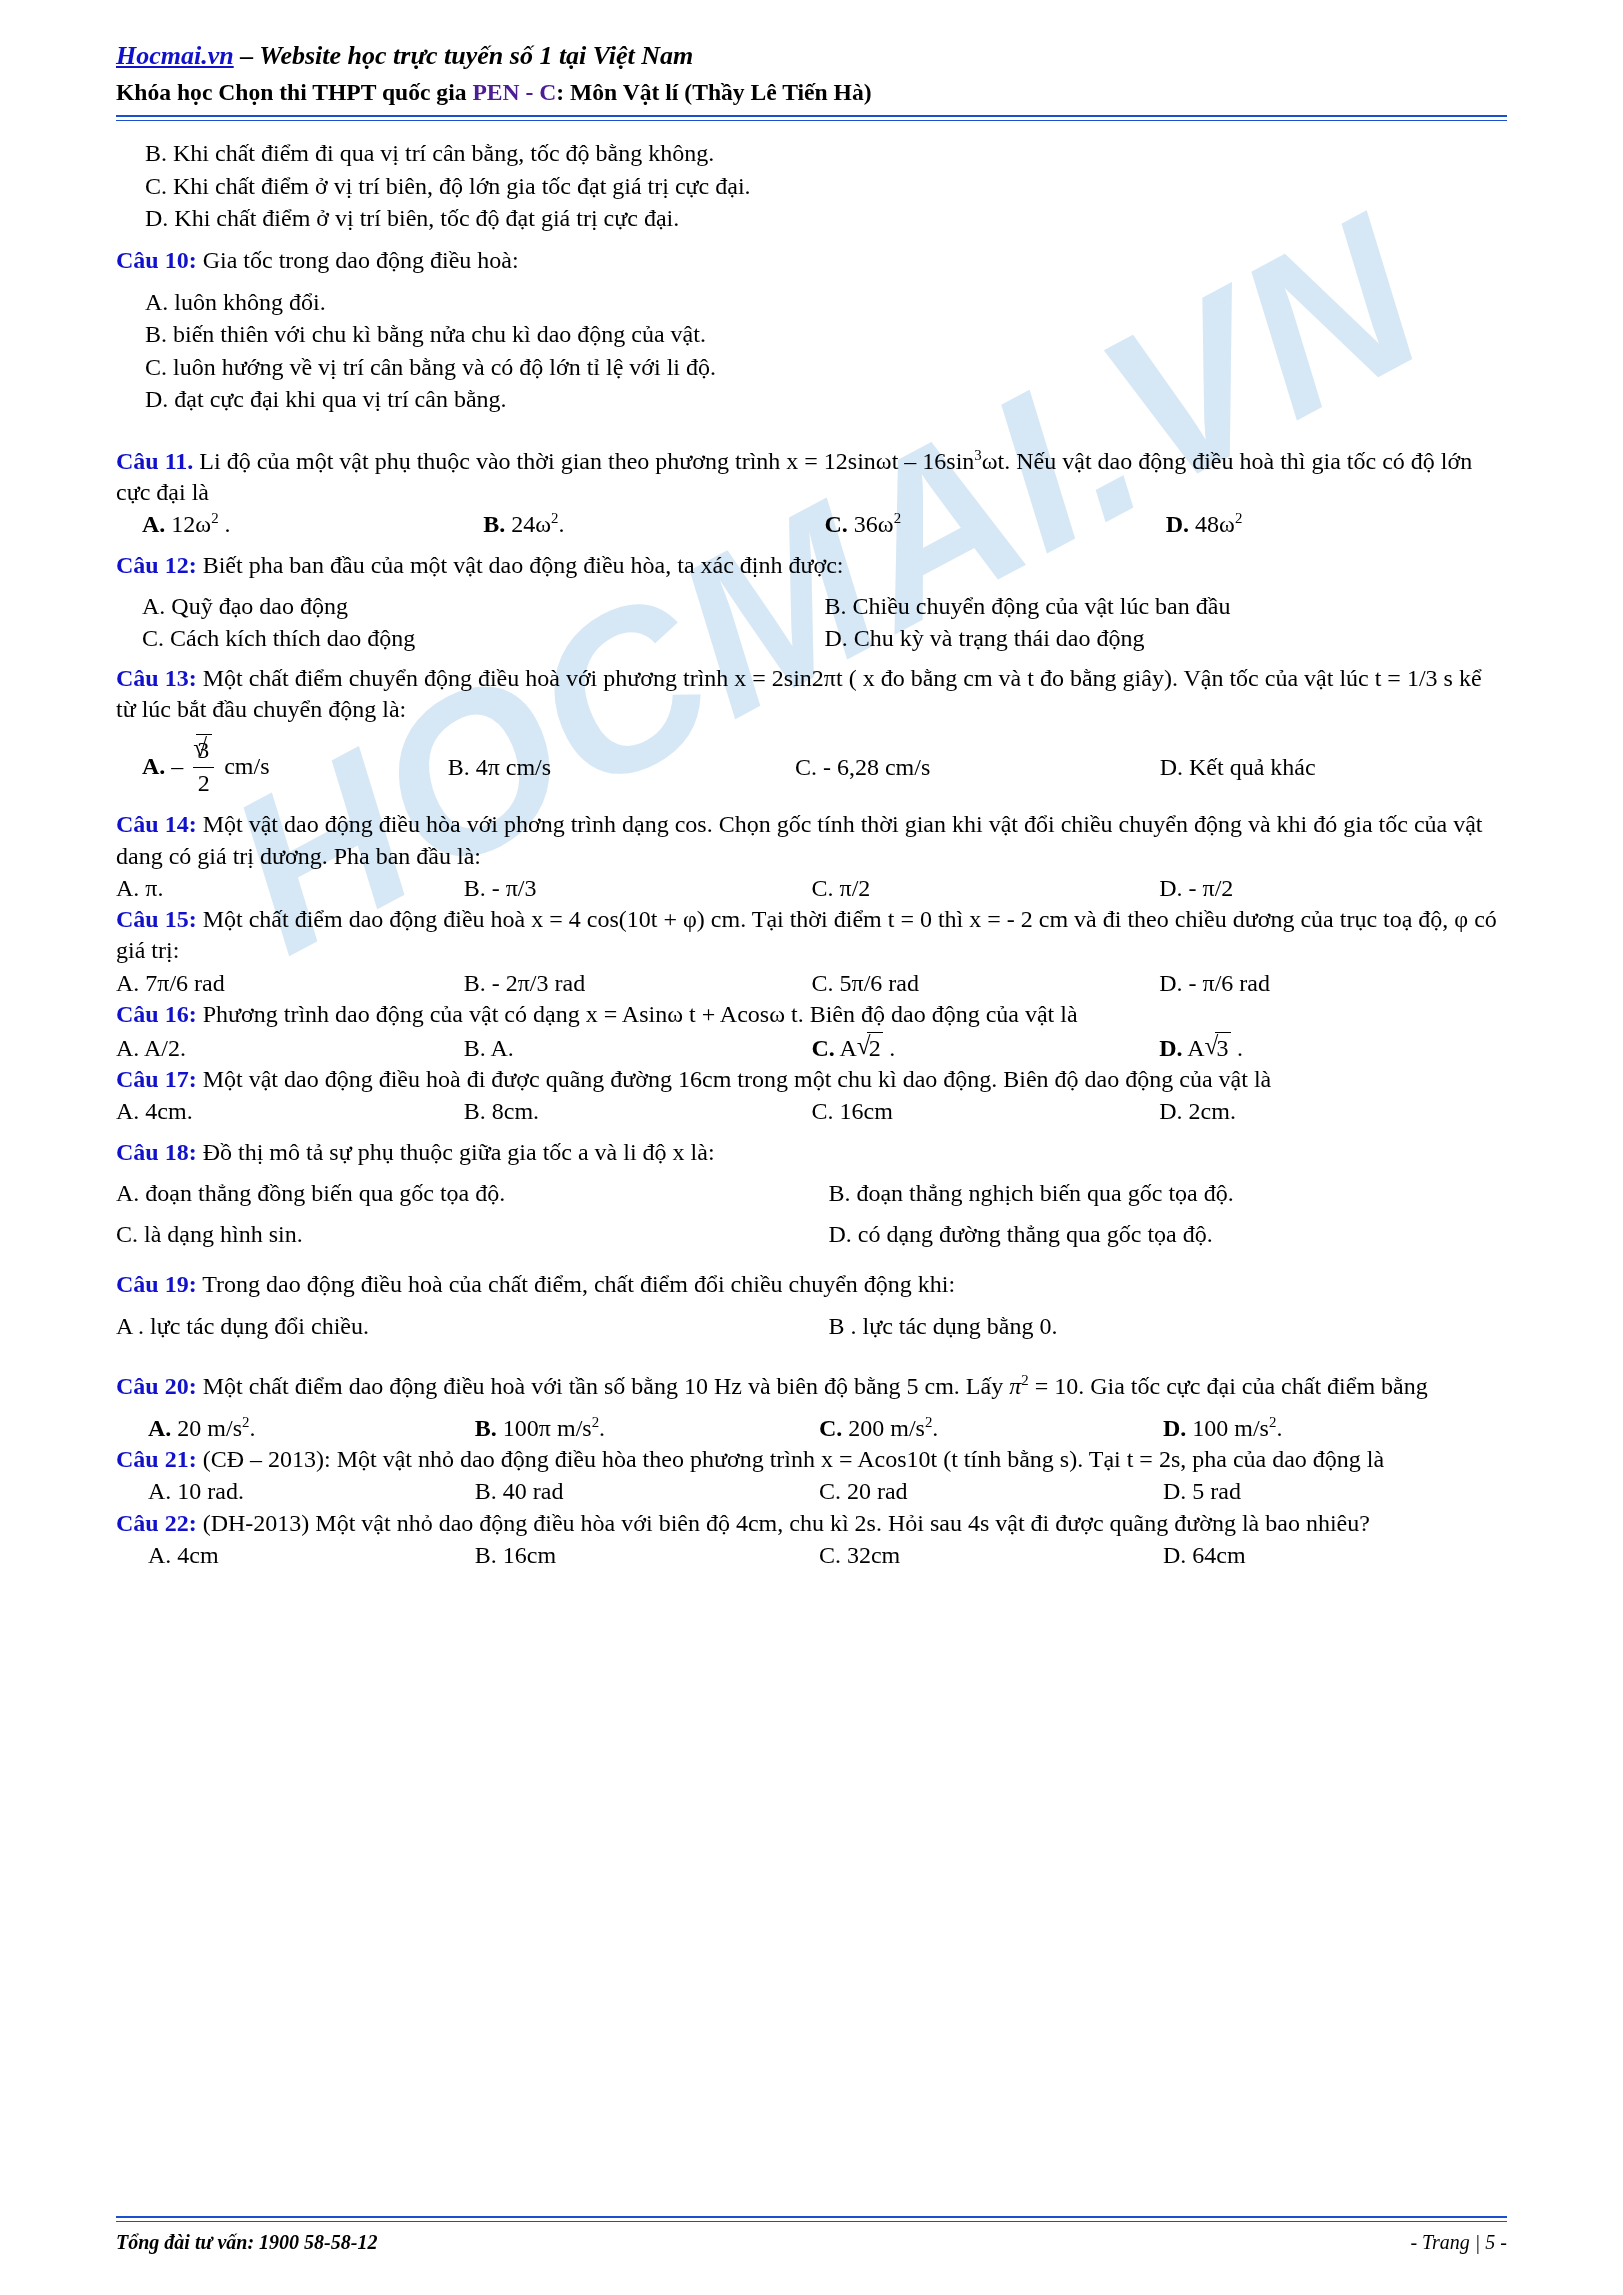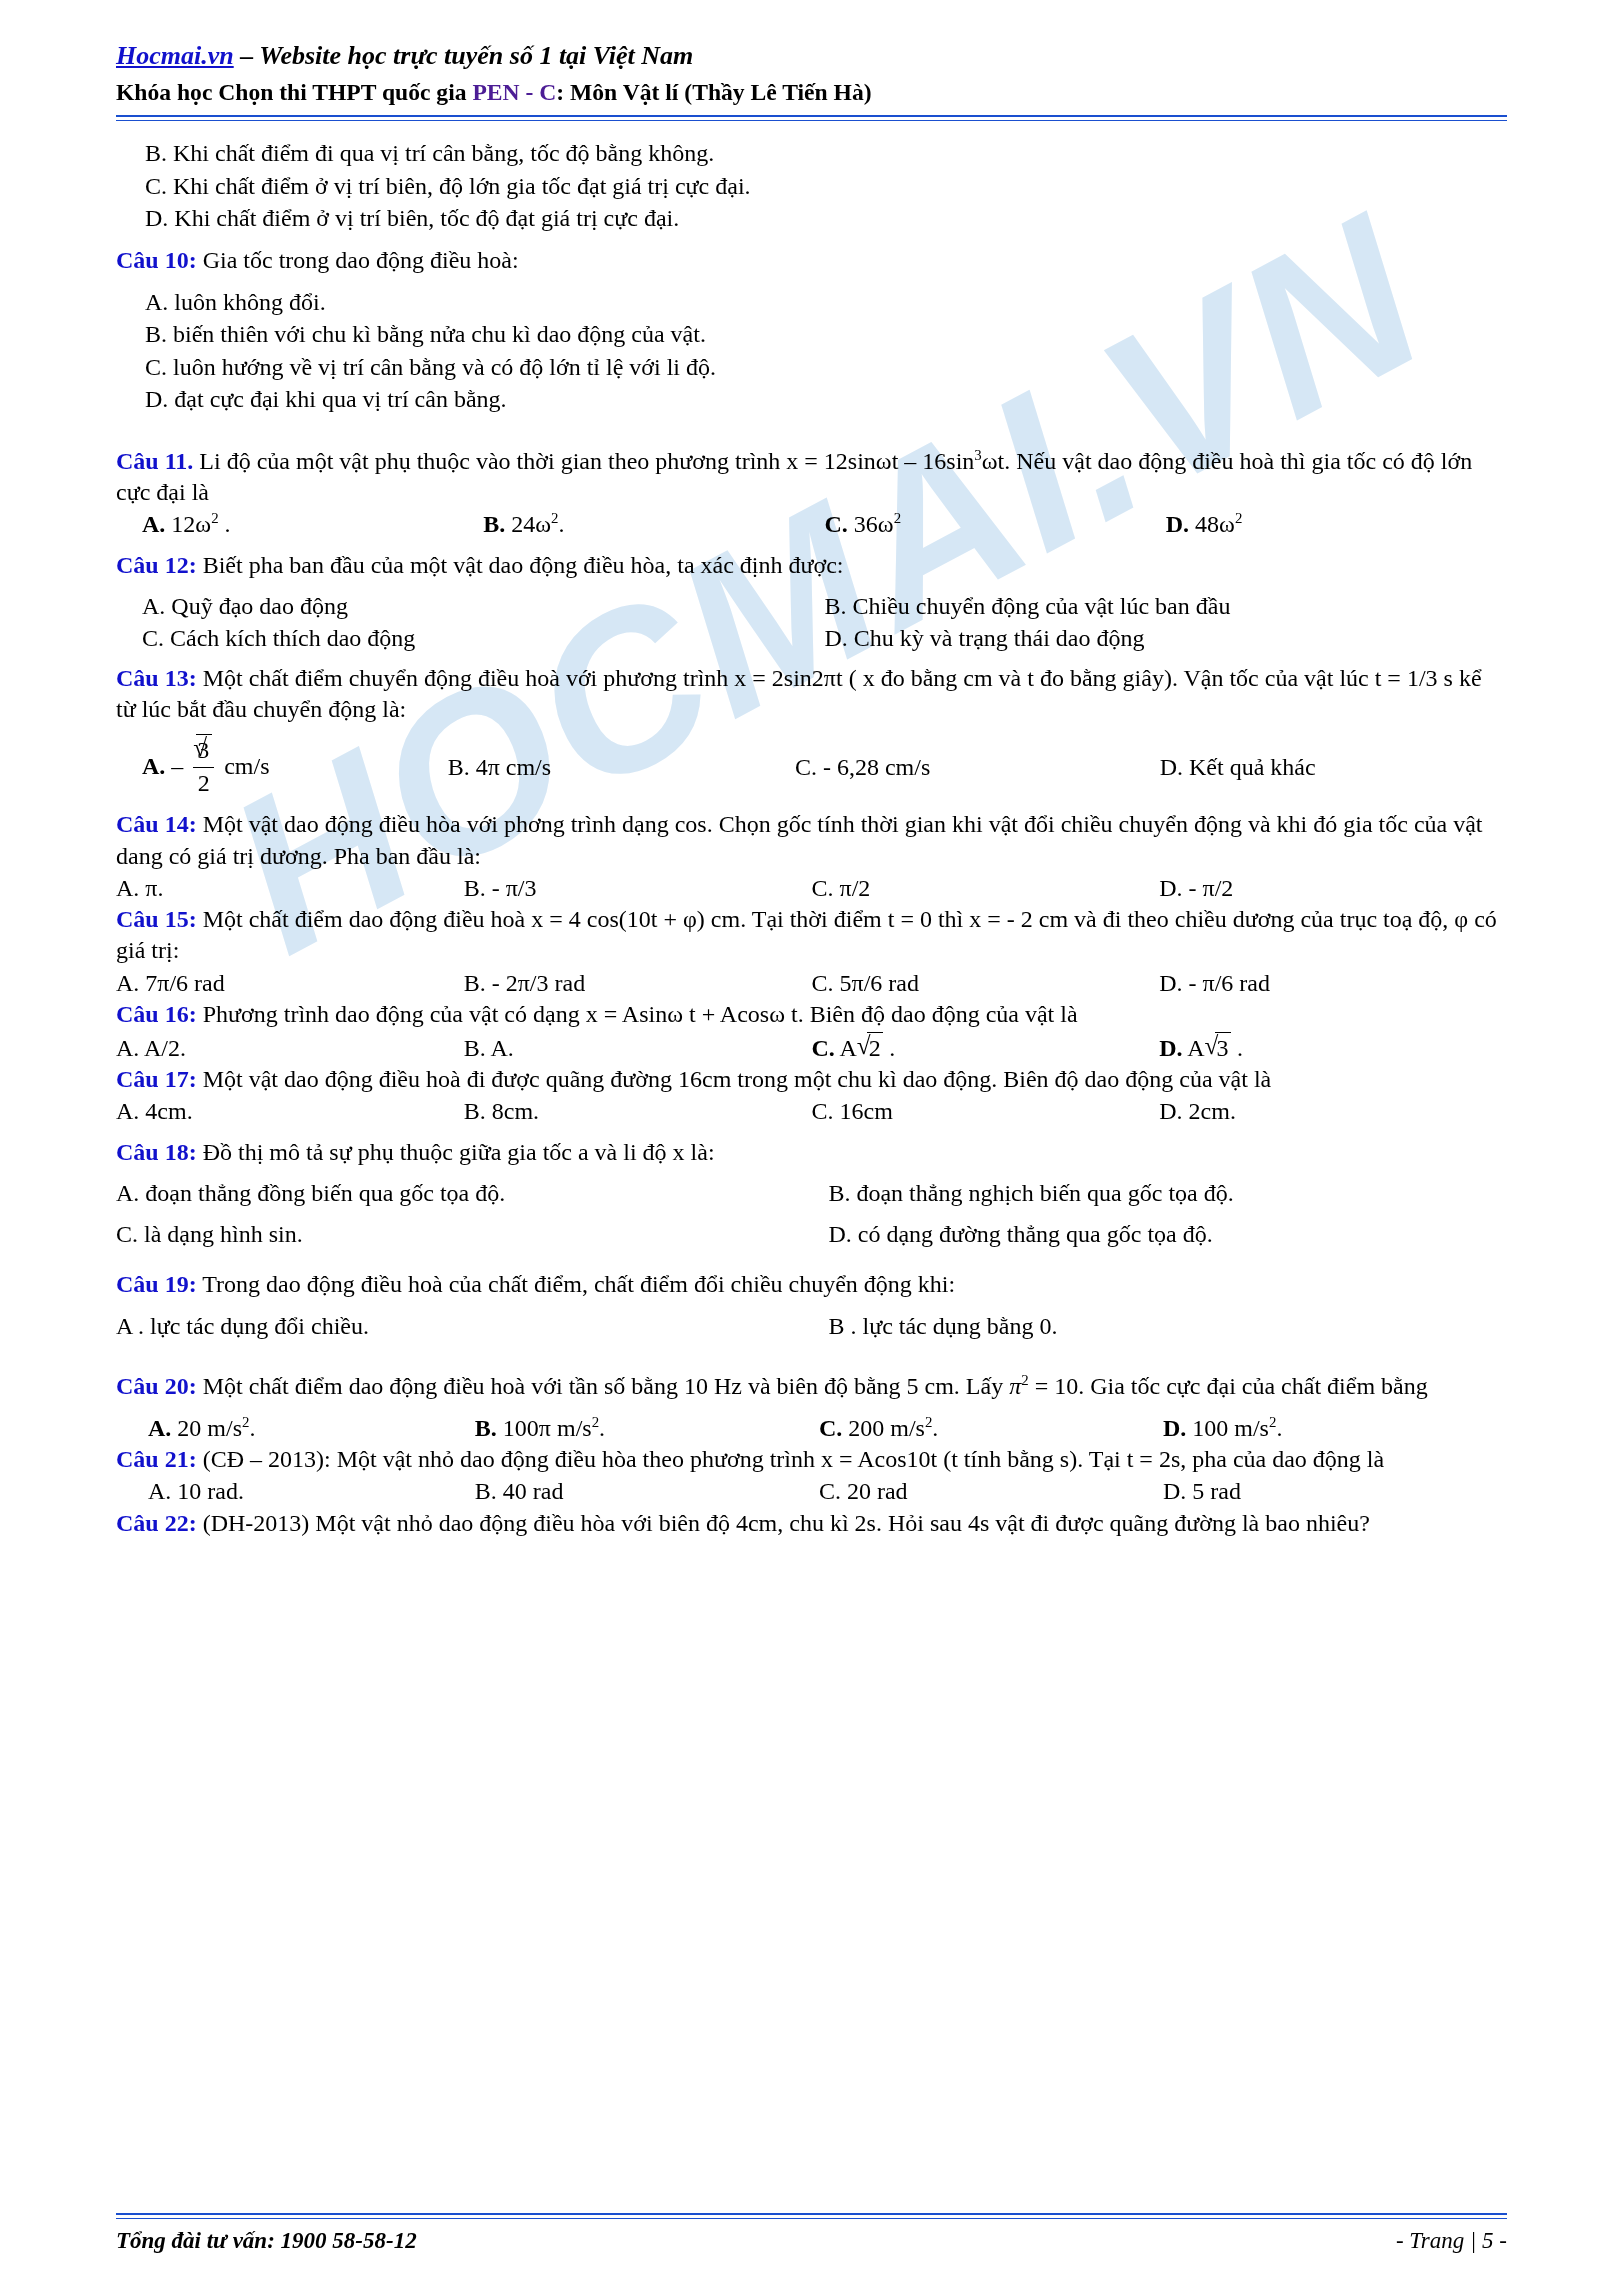--- a/index.html
+++ b/index.html
@@ -152,21 +152,21 @@
   .ftr-rule {
     border-top: 2.6px solid #1a4fcf;
     border-bottom: 1.3px solid #1a4fcf;
     height: 3.3px;
     margin-bottom: 9.2px;
   }
   .ftr-row {
     display: flex;
     justify-content: space-between;
     align-items: baseline;
-    font-size: 23px;
+    font-size: 20px;
   }
   .ftr-left { font-style: italic; font-weight: bold; }
   .ftr-left .num { font-style: italic; font-weight: bold; }
   .ftr-right { font-style: italic; margin-left: 7px; }
 </style>
 </head>
 <body>
 
 <div class="page">
 
@@ -344,20 +344,26 @@
       <div class="opts4-c">
         <div>A. 10 rad.</div>
         <div>B. 40 rad</div>
         <div>C. 20 rad</div>
         <div>D. 5 rad</div>
       </div>
 
       <div class="para">
         <span class="q">Câu 22:</span><span> (DH-2013) Một vật nhỏ dao động điều hòa với biên độ 4cm, chu kì 2s. Hỏi sau 4s vật đi được quãng đường là bao nhiêu?</span>
       </div>
+      <div class="opts4-c">
+        <div>A. 4cm</div>
+        <div>B. 16cm</div>
+        <div>C. 32cm</div>
+        <div>D. 64cm</div>
+      </div>
 
     </main>
   </div>
 
   <footer>
     <div class="ftr-rule"></div>
     <div class="ftr-row">
       <div class="ftr-left">
         <span>Tổng đài tư vấn: </span><span class="num">1900 58-58-12</span>
       </div>

